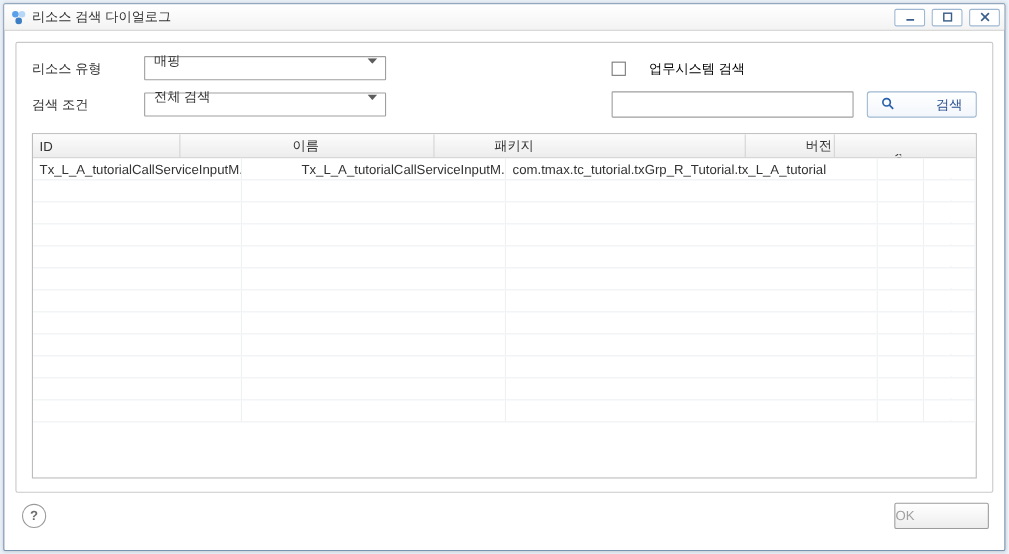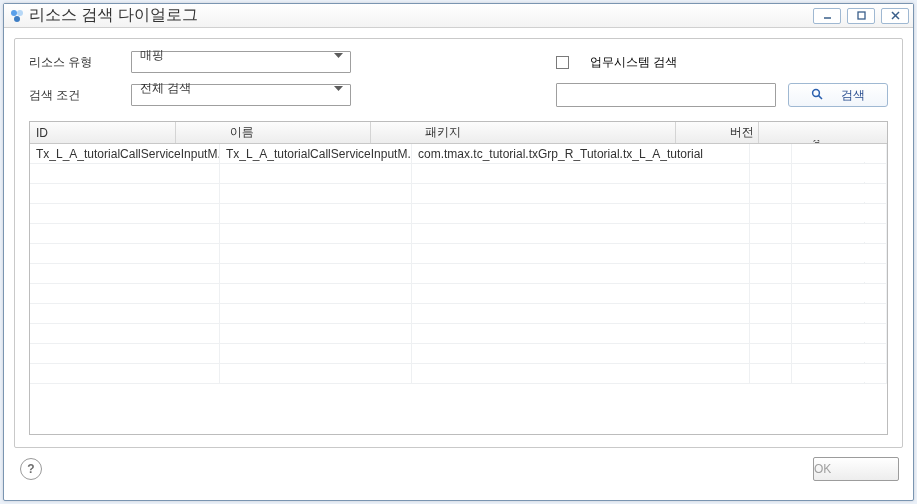--- a/index.html
+++ b/index.html
@@ -31,21 +31,21 @@
       border-bottom: 1px solid #d0d0d0;
     }
     .title-icon {
       width: 14px; height: 14px;
       display: inline-flex; align-items:center; justify-content:center;
       margin-right: 5px;
     }
     .title-text {
       flex: 1;
       color: #333;
-      font-size: 16px;
+      font-size: 12px;
     }
     .win-controls { display: flex; gap: 6px;}
     .win-btn {
       width: 28px; height: 16px;
       border: 1px solid #9fb8d2;
       border-radius: 2px;
       background: #fff;
       display:flex; align-items:center; justify-content:center;
       cursor: pointer;
     }
@@ -105,21 +105,21 @@
       font-size:12px;
       font-family:inherit;
       outline:none;
       border-radius:1px;
     }
     .search-btn {
       border:1px solid #9fb8d2;
       height:24px;
       border-radius:3px;
       background: linear-gradient(#ffffff,#f2f6fb);
-      display:flex; align-items:center; justify-content:center;
+      display:flex; align-items:center; justify-content:space-between;
       gap:18px;
       cursor:pointer;
       color:#2a4e8f;
       padding:0 12px;
     }
     .table-wrap {
       flex:1;
       border:1px solid #bcbcbc;
       background:#fff;
       overflow:hidden;
@@ -135,21 +135,21 @@
     .th {
       border-right:1px solid #d4d4d4;
       display:flex;align-items:center;
       padding:0 6px;
       color:#333;
       font-size:12px;
       overflow:hidden;
       white-space:nowrap;
     }
     .col-id{width:190px;}
-    .col-name{width:192px;}
+    .col-name{width:192px;margin-left:48px;}
     .col-pkg{width:338px;}
     .col-ver{width:42px;}
     .col-desc{flex:1;margin-top:18px;}
     .col-spacer{width:22px;border-right:none;}
     .table-body {
       background:#fff;
     }
     .tr {
       display:flex;
       height:20px;

